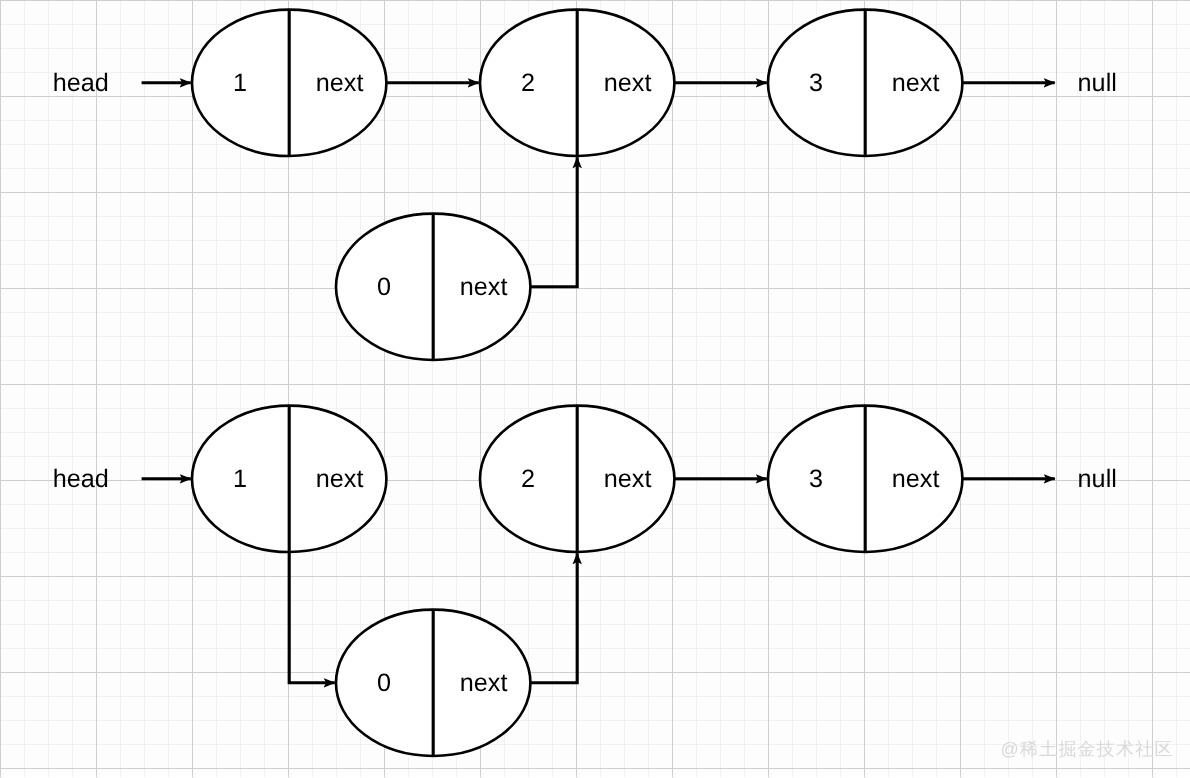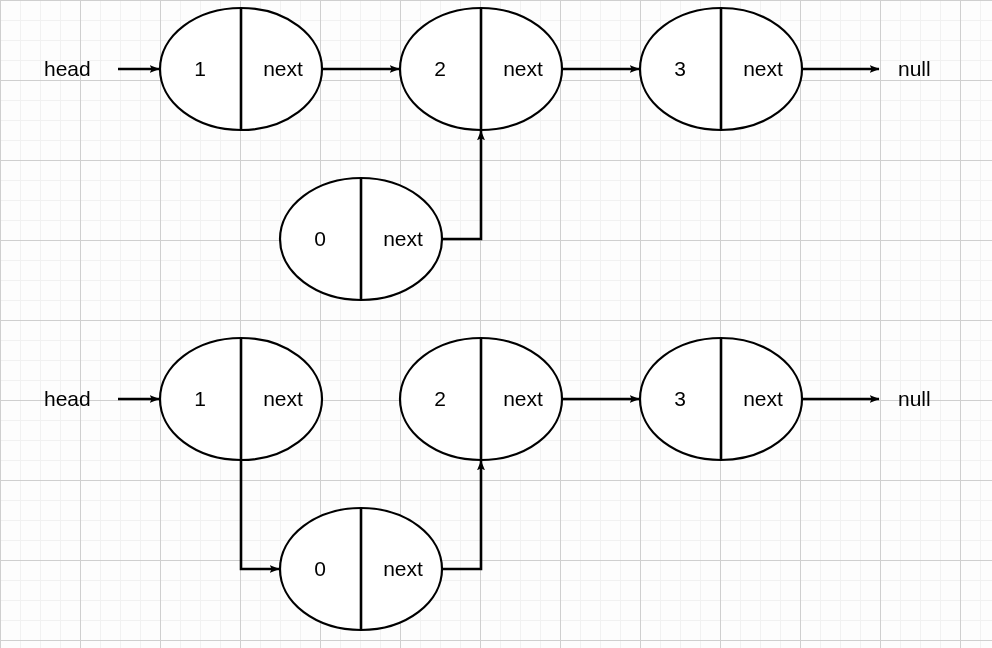--- a/index.html
+++ b/index.html
@@ -175,14 +175,15 @@
         <ellipse class="node-ellipse" cx="361" cy="569" rx="81" ry="61"></ellipse>
         <line class="node-divider" x1="361" y1="508" x2="361" y2="630"></line>
         <text class="node-value" x="320" y="570">0</text>
         <text class="node-label" x="403" y="570">next</text>
       </g>
 
       <path class="edge-line" d="M 442 569 L 481 569 L 481 461" marker-end="url(#arrowhead)"></path>
     </g>
   </svg>
 
+  <div class="watermark">@稀土掘金技术社区</div>
 
 </div>
 
 </body></html>

